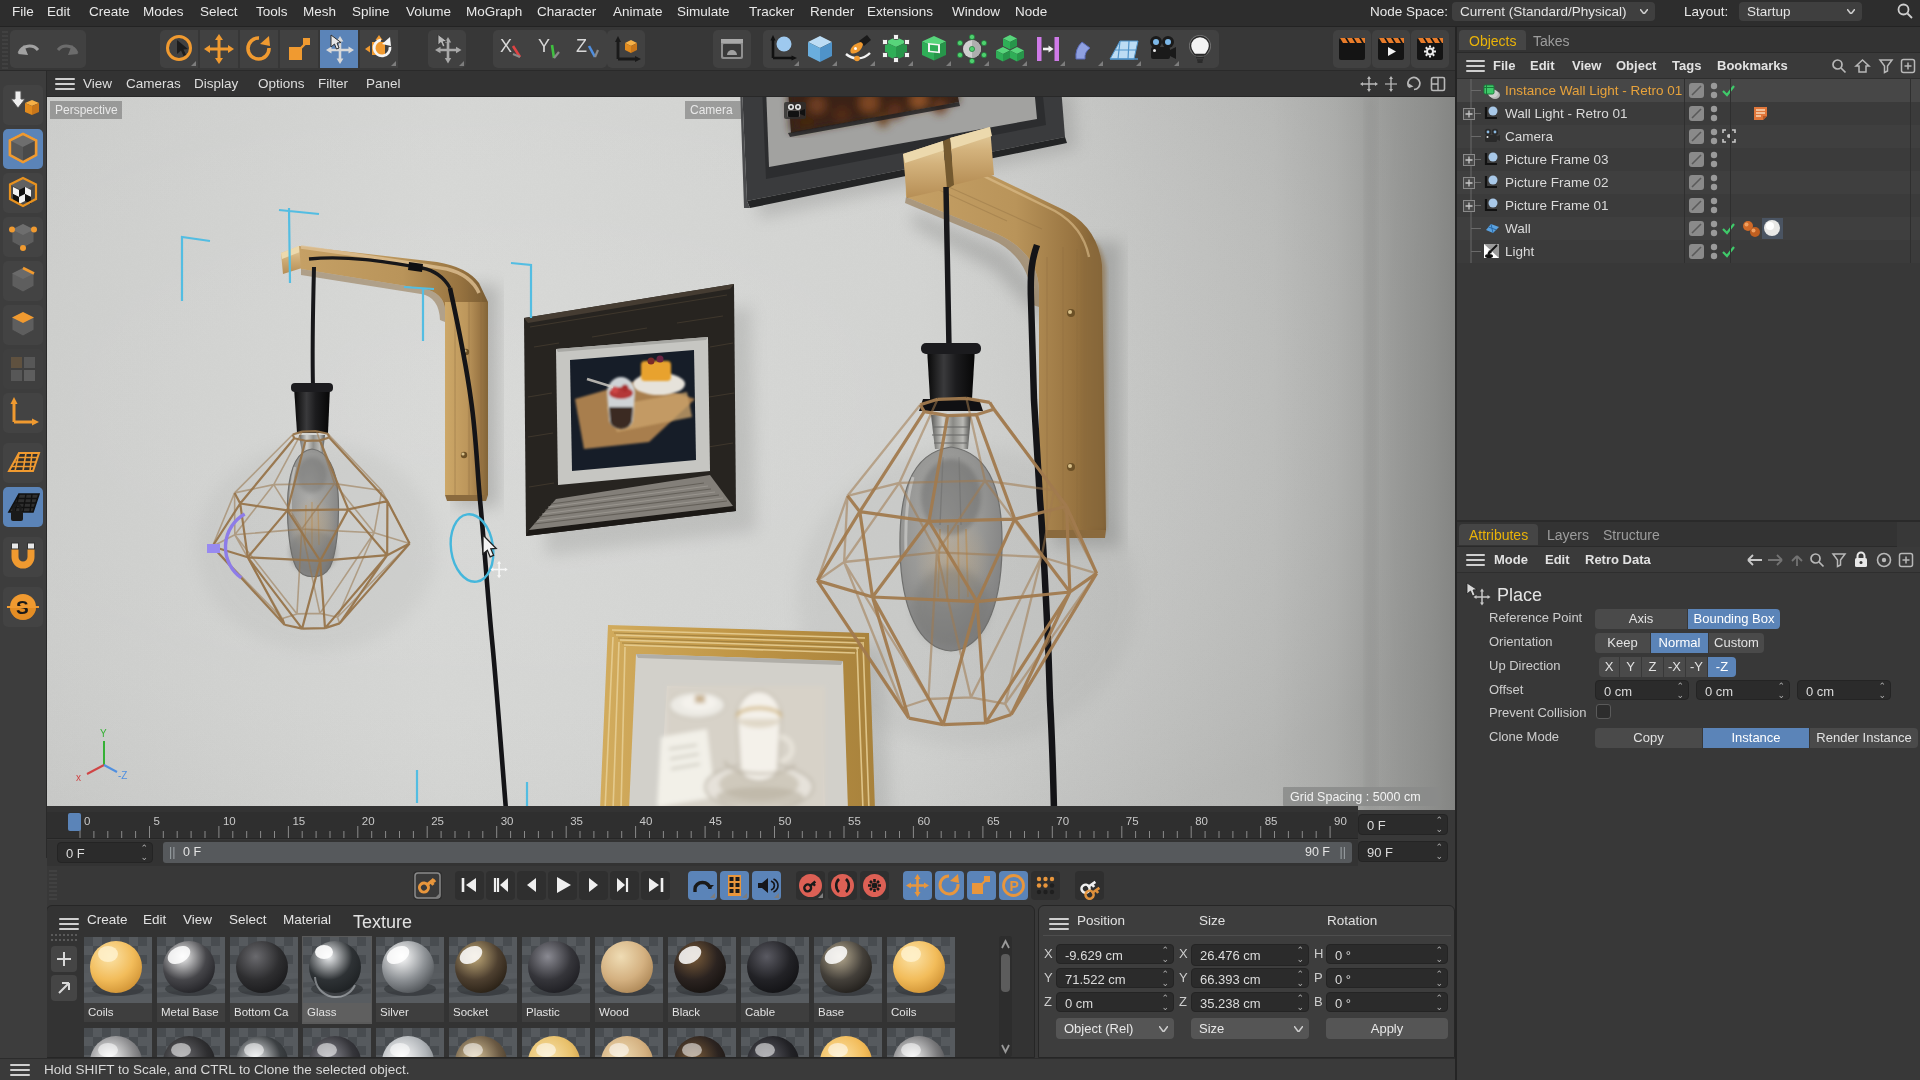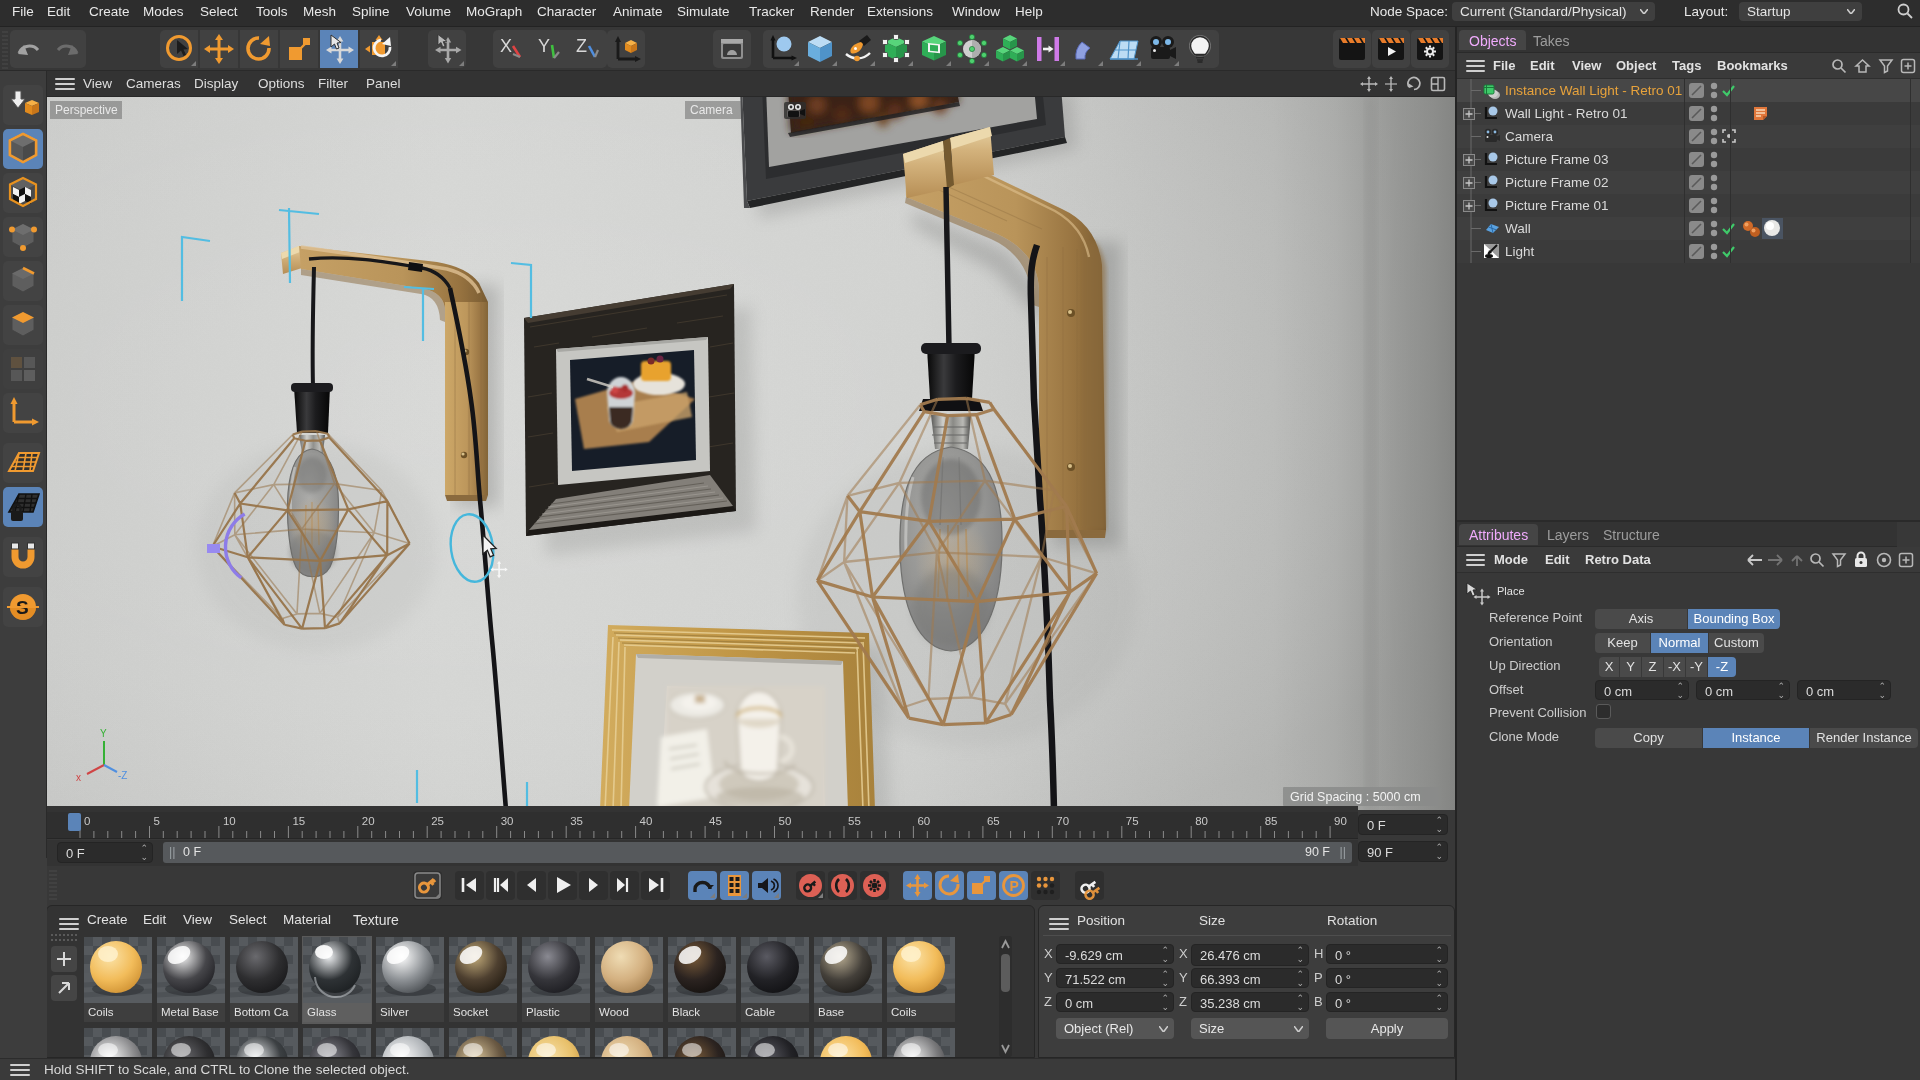--- a/index.html
+++ b/index.html
@@ -39,21 +39,21 @@
 #animbar{left:47px;top:866px;width:1311px;height:40px;background:#383838;}
 .abtn{position:absolute;top:5px;width:29px;height:29px;background:#2f2f2f;border-radius:4px;}
 .abtn.blue{background:#5b84b8;}
 
 #matpanel{left:46px;top:905px;width:989px;height:153px;background:#333333;border:1px solid #262626;border-radius:6px 6px 0 0;}
 #coordpanel{left:1038px;top:905px;width:417px;height:153px;background:#3d3d3d;border:1px solid #262626;border-radius:6px 6px 0 0;}
 #statusbar{left:0;top:1058px;width:1455px;height:22px;background:#3a3a3a;border-top:1px solid #2c2c2c;}
 
 #rightpanel{left:1455px;top:27px;width:465px;height:1053px;background:#383838;border-left:2px solid #242424;}
 .tab{position:absolute;font-size:14px;color:#9d9d9d;padding:3px 10px;}
-.tab.on{background:#454545;color:#f0abfc;border-radius:4px 4px 0 0;}
+.tab.on{background:#454545;color:#eab308;border-radius:4px 4px 0 0;}
 .sbtn{position:absolute;background:#4a4a4a;color:#e2e2e2;font-size:13px;text-align:center;}
 .sbtn.on{background:#5b84b8;color:#fff;}
 .lbl{position:absolute;color:#cdcdcd;font-size:13px;white-space:nowrap;}
 .orow{position:absolute;left:0;width:463px;height:23px;}
 .orow .nm{position:absolute;left:48px;top:4px;font-size:13.5px;color:#dadada;white-space:nowrap;}
 .mthumb{position:absolute;width:70px;height:88px;}
 .mthumb .lab{position:absolute;left:1px;right:1px;top:67px;height:19px;background:#3e3e3e;color:#e2e2e2;font-size:11.5px;line-height:19px;padding-left:4px;overflow:hidden;}
 </style></head><body>
 <div id="app">
 
@@ -68,21 +68,21 @@
       <span class="mi" style="left:352px">Spline</span>
   <span class="mi" style="left:406px">Volume</span>
       <span class="mi" style="left:466px">MoGraph</span>
   <span class="mi" style="left:537px">Character</span>
       <span class="mi" style="left:613px">Animate</span>
   <span class="mi" style="left:677px">Simulate</span>
       <span class="mi" style="left:749px">Tracker</span>
   <span class="mi" style="left:810px">Render</span>
       <span class="mi" style="left:867px">Extensions</span>
   <span class="mi" style="left:952px">Window</span>
-      <span class="mi" style="left:1015px">Help</span>
+      <span class="mi" style="left:1015px">Node</span>
   <span class="mi" style="left:1370px">Node Space:</span>
   <div class="ddl" style="left:1452px;top:2px;width:203px;height:19px;">Current (Standard/Physical)
     <svg class="car" viewBox="0 0 8 5">
           <path d="M0,0L4,5L8,0" fill="none" stroke="#ccc" stroke-width="1.6"></path>
         </svg></div>
   <span class="mi" style="left:1684px">Layout:</span>
   <div class="ddl" style="left:1739px;top:2px;width:123px;height:19px;">Startup
     <svg class="car" viewBox="0 0 8 5">
           <path d="M0,0L4,5L8,0" fill="none" stroke="#ccc" stroke-width="1.6"></path>
         </svg></div>
@@ -999,21 +999,21 @@
 <span class="ham" style="left:12px;top:12px;width:20px;height:12px">
         <i style="top:0"></i>
         <i style="top:5px"></i>
         <i style="top:10px"></i>
       </span>
 <span class="mi txt" style="position:absolute;left:40px;top:6px;font-size:13.5px">Create</span>
 <span class="mi txt" style="position:absolute;left:96px;top:6px;font-size:13.5px">Edit</span>
 <span class="mi txt" style="position:absolute;left:136px;top:6px;font-size:13.5px">View</span>
 <span class="mi txt" style="position:absolute;left:182px;top:6px;font-size:13.5px">Select</span>
 <span class="mi txt" style="position:absolute;left:236px;top:6px;font-size:13.5px">Material</span>
-<span class="mi txt" style="position:absolute;left:306px;top:6px;font-size:14px">Texture</span>
+<span class="mi txt" style="position:absolute;left:306px;top:6px;font-size:18px">Texture</span>
 <div class="abs" style="left:4px;top:28px;width:26px;height:8px;background:repeating-linear-gradient(90deg,#5a5a5a 0 2px,transparent 2px 4px) 0 0/26px 2px no-repeat, repeating-linear-gradient(90deg,#5a5a5a 0 2px,transparent 2px 4px) 0 5px/26px 2px no-repeat;"></div>
 <div class="abs" style="left:4px;top:40px;width:26px;height:26px;background:#454545;border-radius:4px"><svg width="26" height="26">
           <path d="M13,6 L13,20 M6,13 L20,13" stroke="#d8d8d8" stroke-width="2"></path>
         </svg></div>
 <div class="abs" style="left:4px;top:69px;width:26px;height:26px;background:#454545;border-radius:4px"><svg width="26" height="26">
           <path d="M8,18 L18,8 M18,8 L11,8 M18,8 L18,15" stroke="#d8d8d8" stroke-width="2" fill="none"></path>
         </svg></div>
 <div class="mthumb" style="left:36px;top:30px;">
 <svg width="68" height="66" style="position:absolute;left:1px;top:1px">
           <defs>
@@ -2172,21 +2172,21 @@
 <svg class="abs" style="left:8px;top:60px" width="26" height="24">
           <path d="M2,1 L2,12 L5.5,9 L7.5,14 L10,13 L8,8 L12,7.6 Z" fill="#d8d8d8" stroke="#222" stroke-width="0.8"></path>
           <g stroke="#c8c8c8" stroke-width="1.7" fill="#c8c8c8" transform="translate(10,8)">
             <path d="M7,0 L7,14 M0,7 L14,7" stroke-width="1.5"></path>
             <path d="M7,-1.5 L5,1.5 L9,1.5 Z" stroke="none"></path>
             <path d="M7,15.5 L5,12.5 L9,12.5 Z" stroke="none"></path>
             <path d="M-1.5,7 L1.5,5 L1.5,9 Z" stroke="none"></path>
             <path d="M15.5,7 L12.5,5 L12.5,9 Z" stroke="none"></path>
           </g>
         </svg>
-<span class="lbl" style="left:40px;top:63px;font-size:11px;color:#e4e4e4">Place</span>
+<span class="lbl" style="left:40px;top:63px;font-size:18px;color:#e4e4e4">Place</span>
 
 <span class="lbl" style="left:32px;top:88px">Reference Point</span>
 <div class="sbtn" style="left:138px;top:87px;width:92px;height:20px;line-height:20px;border-radius:4px 0 0 4px">Axis</div>
 <div class="sbtn on" style="left:231px;top:87px;width:92px;height:20px;line-height:20px;border-radius:0 4px 4px 0">Bounding Box</div>
 
 <span class="lbl" style="left:32px;top:112px">Orientation</span>
 <div class="sbtn" style="left:138px;top:111px;width:55px;height:20px;line-height:20px;border-radius:4px 0 0 4px">Keep</div>
 <div class="sbtn on" style="left:194px;top:111px;width:57px;height:20px;line-height:20px">Normal</div>
 <div class="sbtn" style="left:252px;top:111px;width:55px;height:20px;line-height:20px;border-radius:0 4px 4px 0">Custom</div>
 

